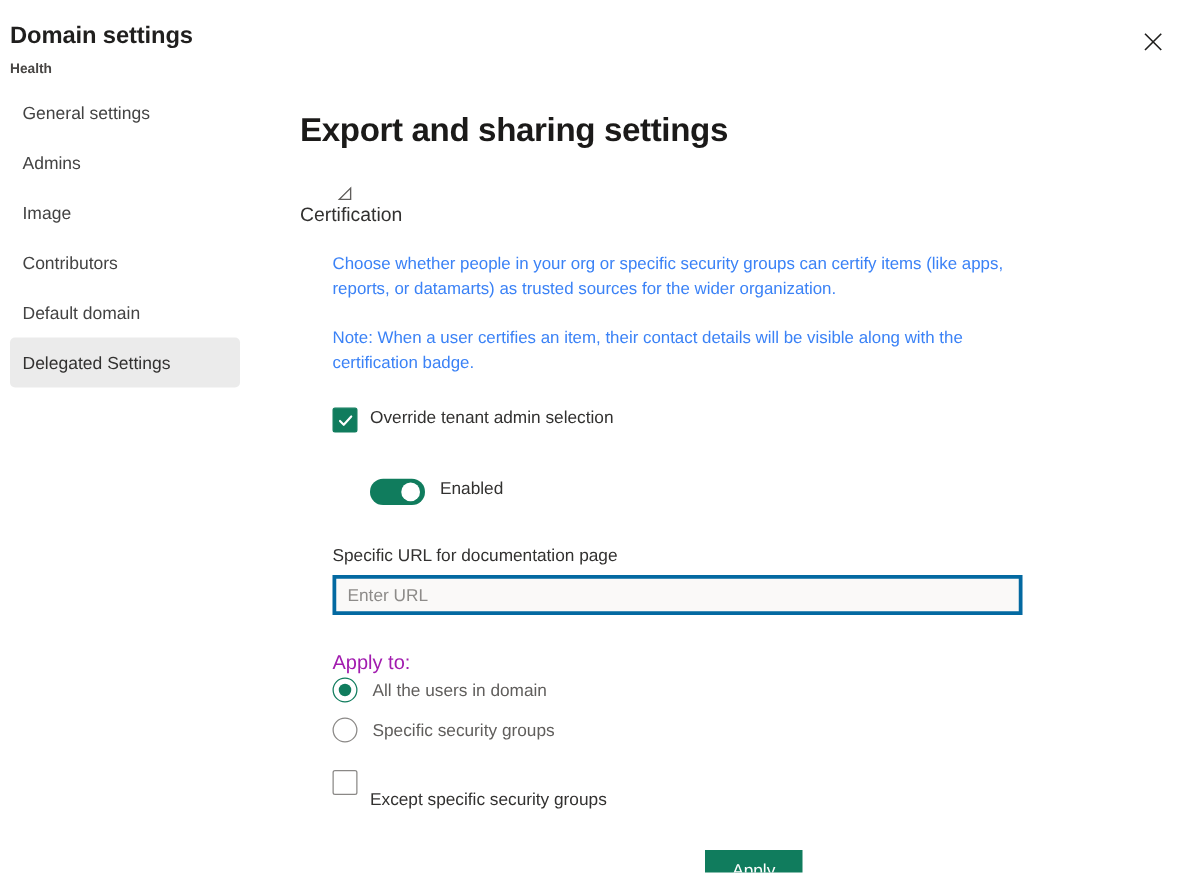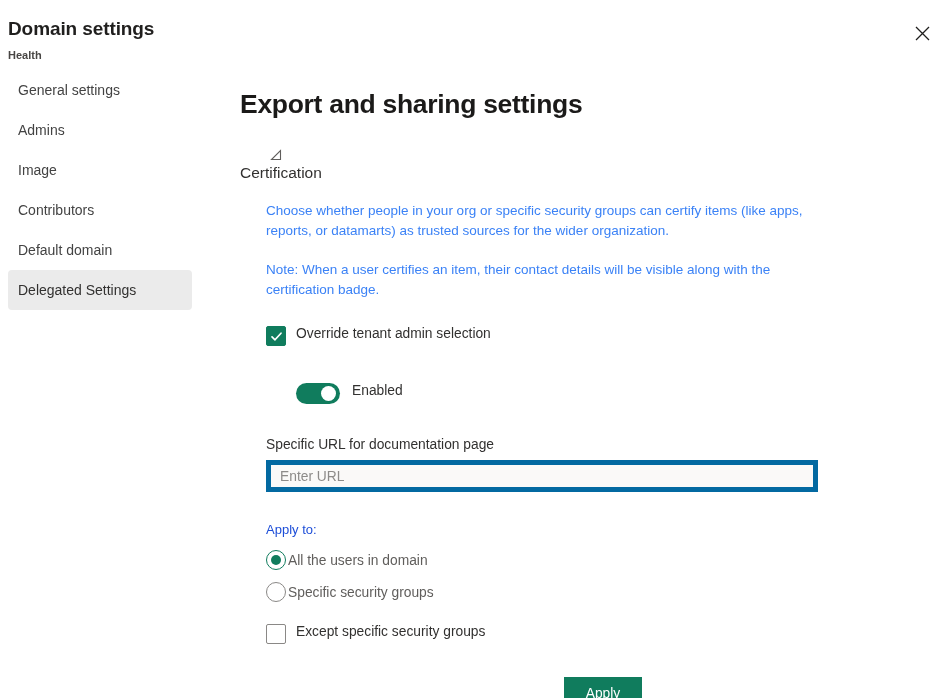--- a/index.html
+++ b/index.html
@@ -204,38 +204,37 @@
   .field-label {
     font-size: 13.8px;
     color: #323130;
     display: block;
     margin-bottom: 8px;
   }
   .url-input {
     width: 552px;
     height: 32px;
     background: #faf9f8;
-    border: 5px solid #0369a1;
+    border: 3px solid #0369a1;
     border-radius: 0;
     font-family: "Liberation Sans", sans-serif;
     font-size: 13.8px;
     color: #323130;
     padding: 0 9px;
     outline: none;
     display: block;
   }
   .url-input::placeholder { color: #8d8b89; opacity: 1; }
 
   
   .applyto-block { margin-top: 30px; }
   .applyto-label {
-    font-size: 13px;
-    color: #1d4ed8;
+    font-size: 16px;
+    color: #a21caf;
     display: block;
-    margin-bottom: 11px;
   }
   .radio-row {
     display: flex;
     align-items: center;
     cursor: pointer;
     width: fit-content;
     height: 24px;
   }
   .radio-row + .radio-row { margin-top: 8px; }
   .radio {
@@ -250,27 +249,27 @@
   }
   .radio.selected { border: 1.8px solid #107c5d; }
   .radio.unselected { border: 1.5px solid #8a8886; }
   .radio .dot {
     width: 10px;
     height: 10px;
     border-radius: 50%;
     background: #107c5d;
   }
   .radio-label {
-    margin-left: 2px;
+    margin-left: 12px;
     font-size: 13.8px;
     color: #605e5c;
     white-space: nowrap;
   }
   .row-except { margin-top: 20px; }
-  .row-except .check-label { color: #323130; }
+  .row-except .check-label { color: #323130; margin-top: 16px; }
 
   
   .actions {
     margin-top: 33px;
     display: flex;
     align-items: center;
     flex-direction: column;
   }
   .btn-primary {
     min-width: 78px;

